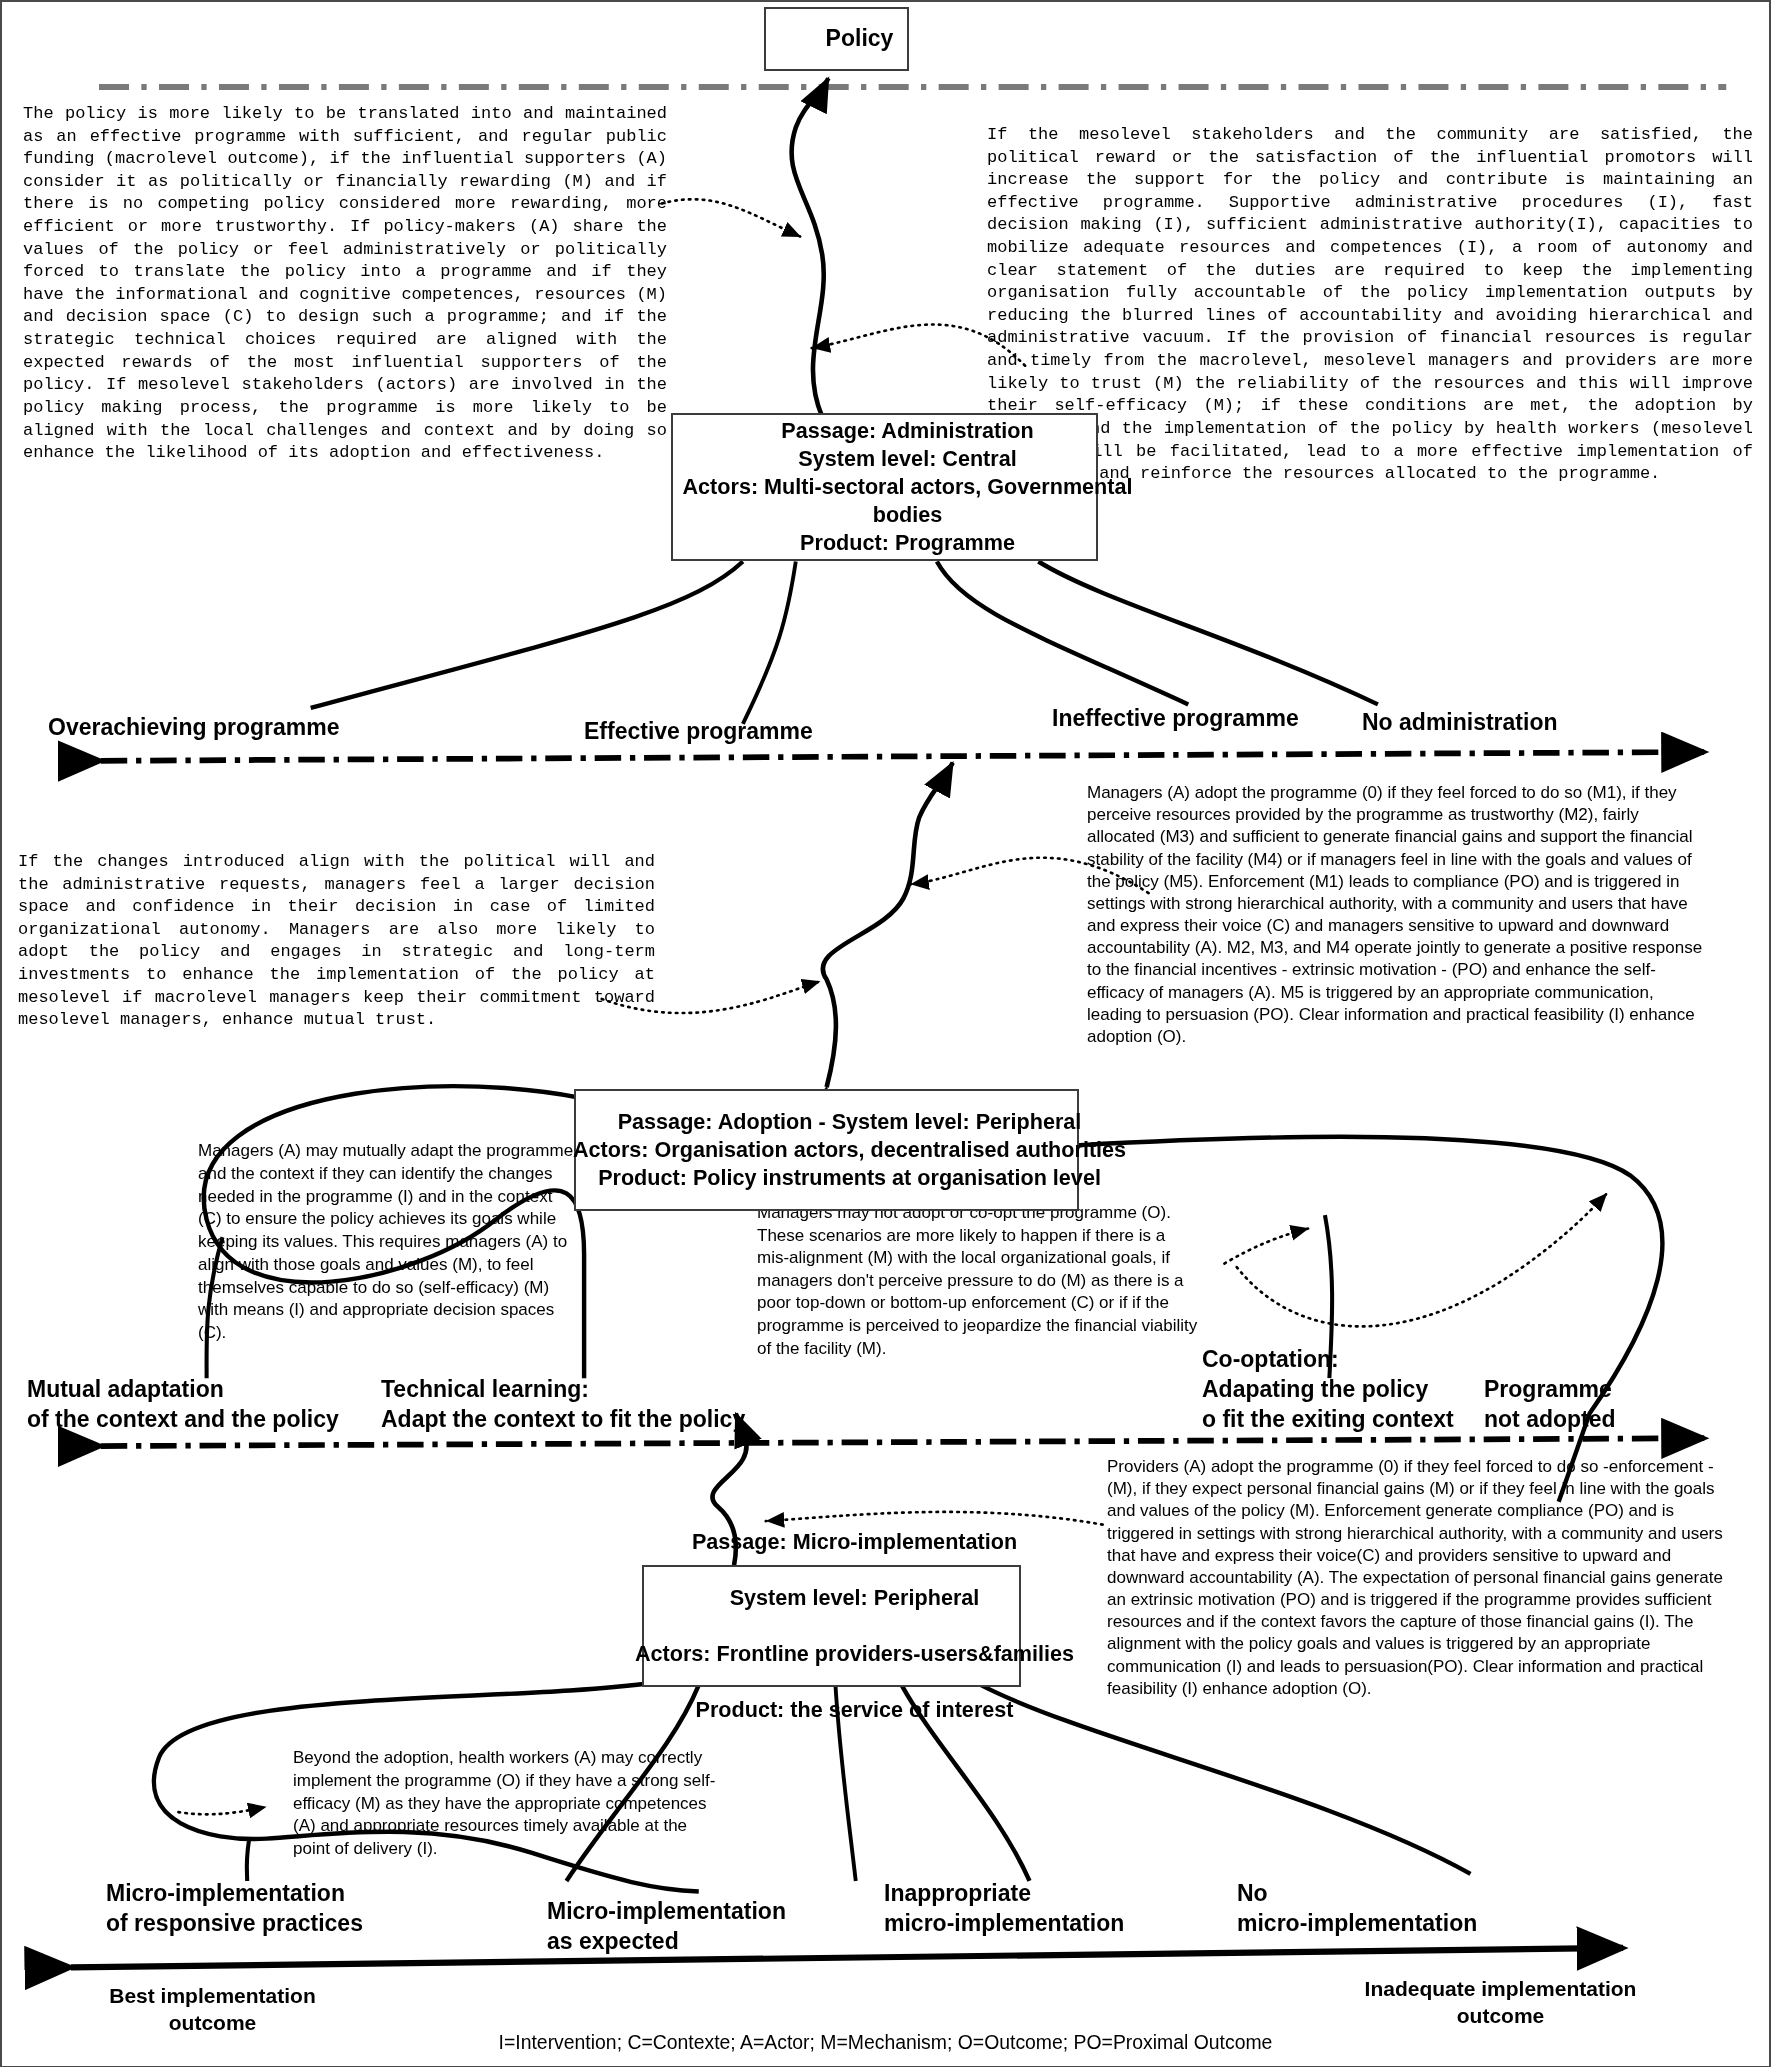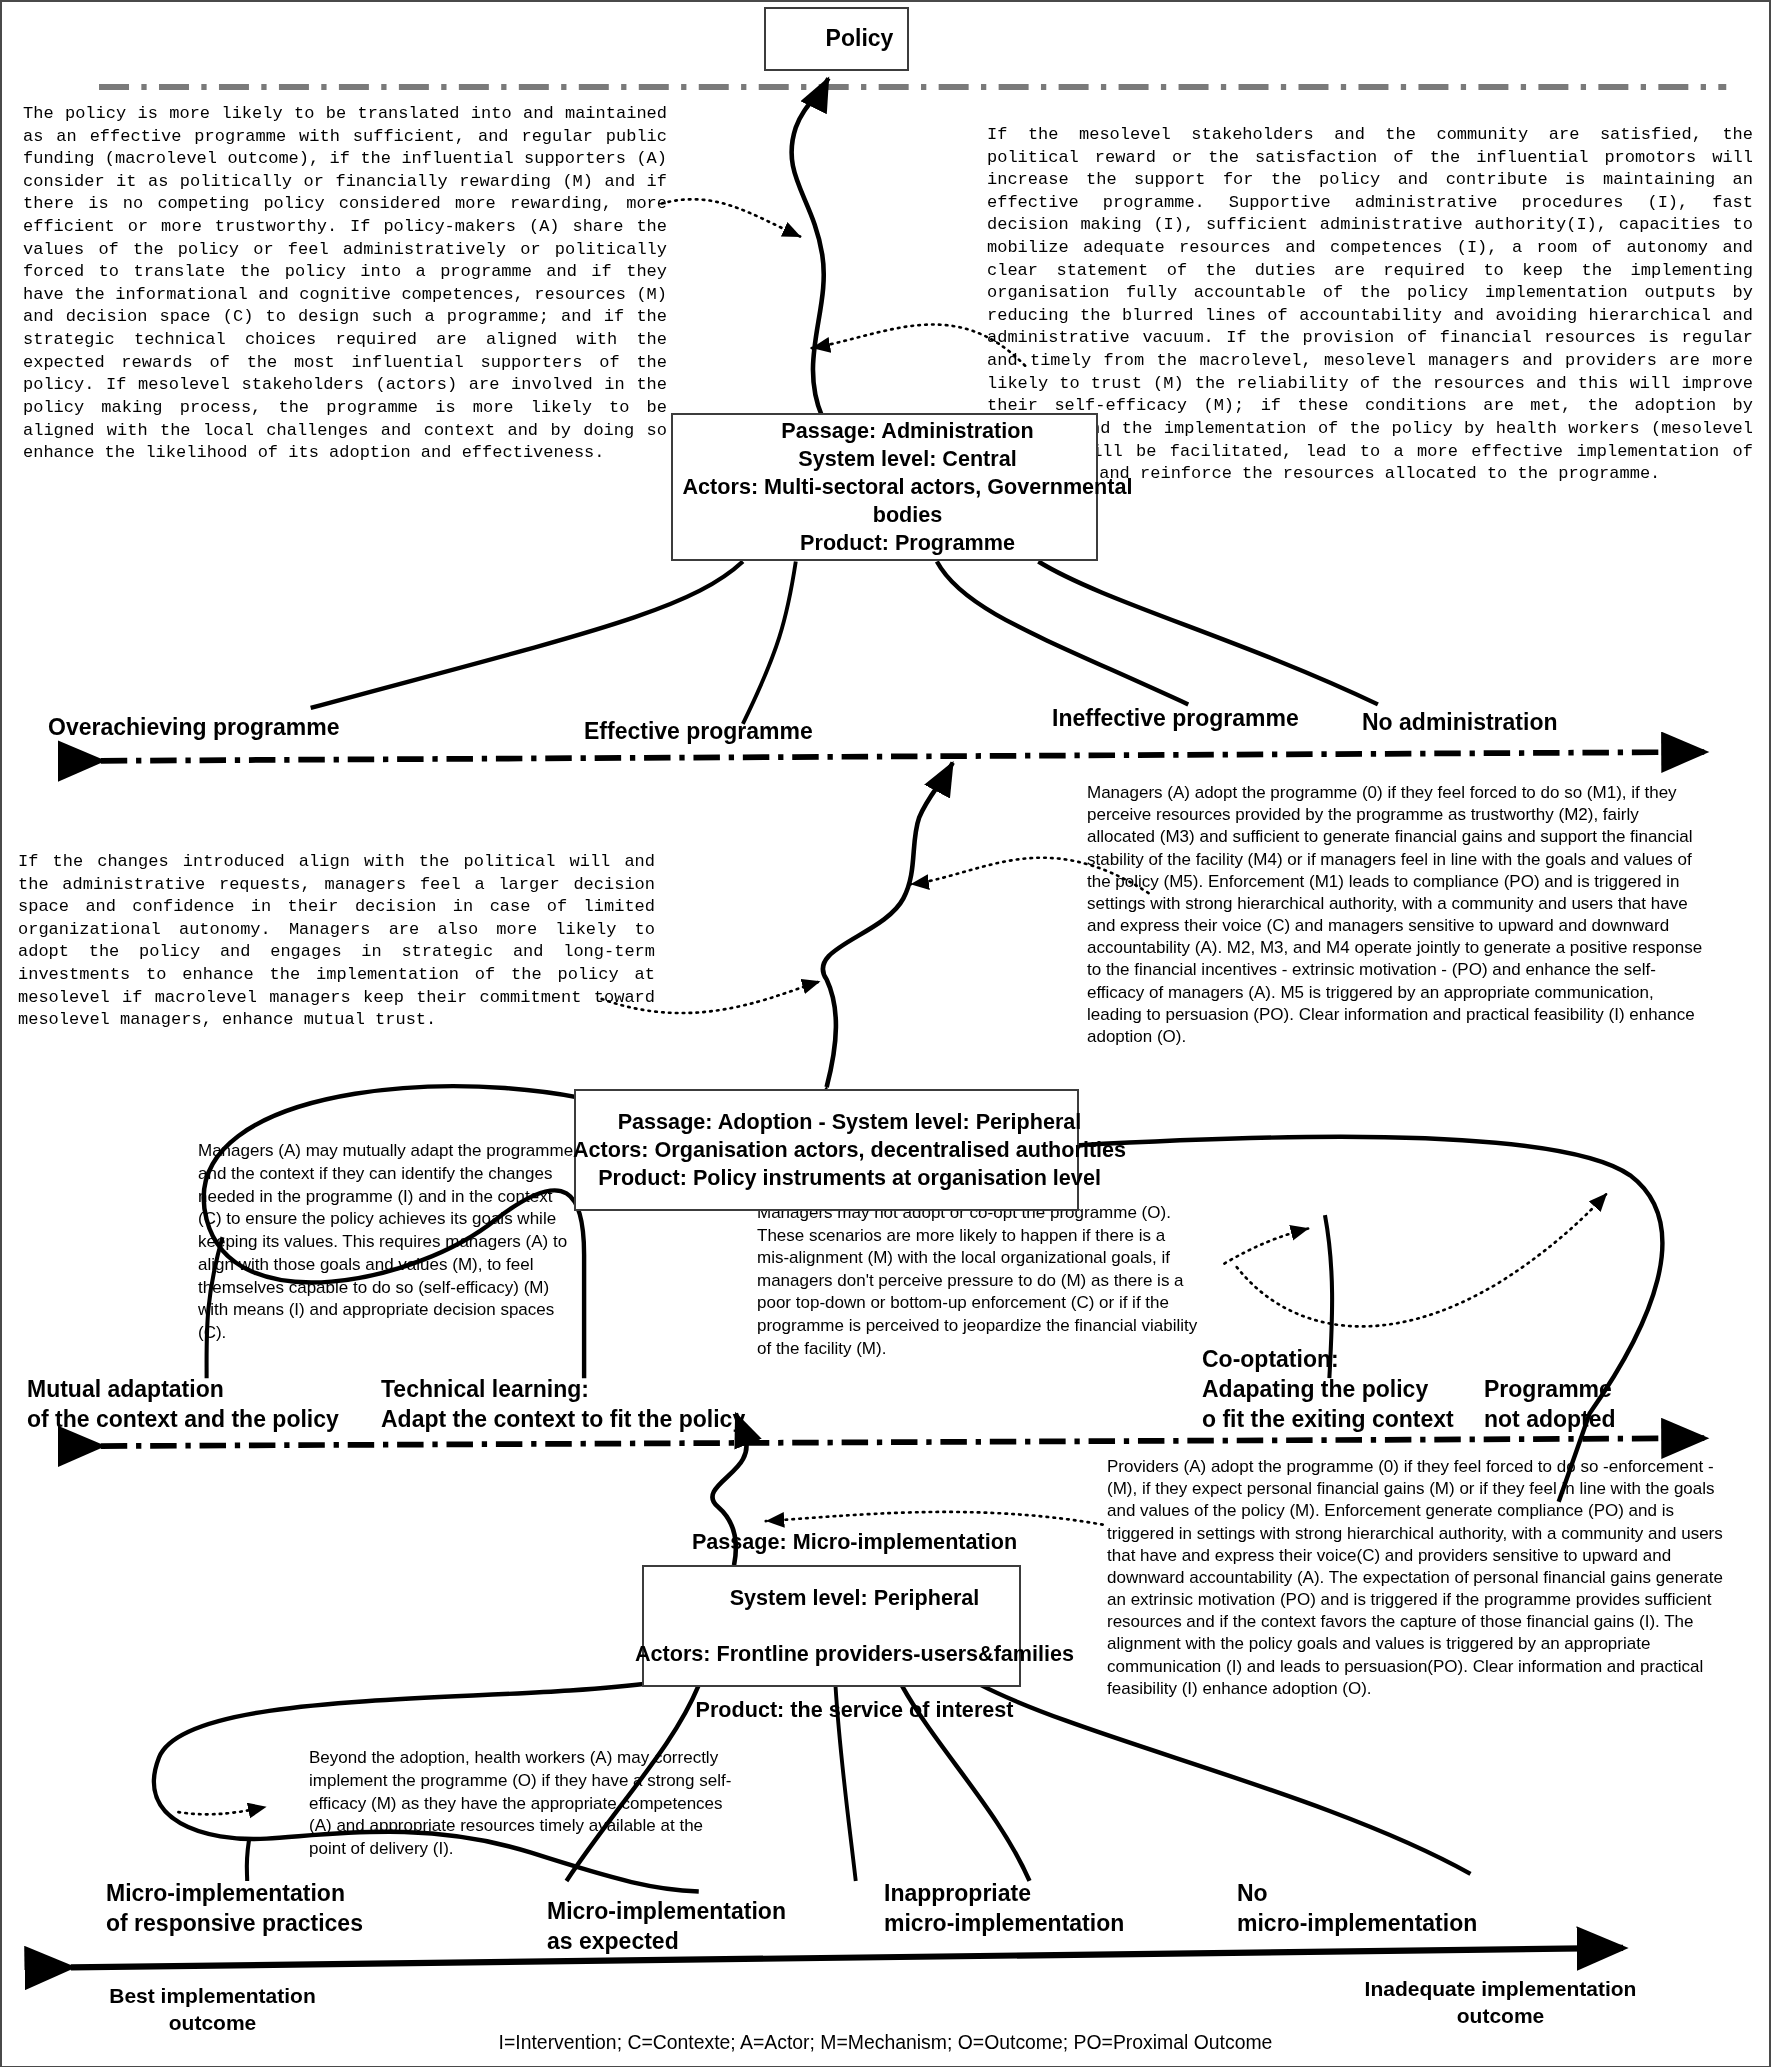--- a/index.html
+++ b/index.html
@@ -232,21 +232,21 @@
   <div class="para just" style="left:16px; top:849px; width:637px;">If the changes introduced align with the political will and the administrative requests, managers feel a larger decision space and confidence in their decision in case of limited organizational autonomy. Managers are also more likely to adopt the policy and engages in strategic and long-term investments to enhance the implementation of the policy at mesolevel if macrolevel managers keep their commitment toward mesolevel managers, enhance mutual trust.</div>
 
   <div class="para" style="left:1085px; top:780px; width:618px; line-height:1.305;">Managers (A) adopt the programme (0) if they feel forced to do so (M1), if they perceive resources provided by the programme as trustworthy (M2), fairly allocated (M3) and sufficient to generate financial gains and support the financial stability of the facility (M4) or if managers feel in line with the goals and values of the policy (M5). Enforcement (M1) leads to compliance (PO) and is triggered in settings with strong hierarchical authority, with a community and users that have and express their voice (C) and managers sensitive to upward and downward accountability (A). M2, M3, and M4 operate jointly to generate a positive response to the financial incentives - extrinsic motivation - (PO) and enhance the self-efficacy of managers (A). M5 is triggered by an appropriate communication, leading to persuasion (PO). Clear information and practical feasibility (I) enhance adoption (O).</div>
 
   <div class="para" style="left:196px; top:1138px; width:379px; line-height:1.34;">Managers (A) may mutually adapt the programme and the context if they can identify the changes needed in the programme (I) and in the context (C) to ensure the policy achieves its goals while keeping its values. This requires managers (A) to align with those goals and values (M), to feel themselves capable to do so (self-efficacy) (M) with means (I) and appropriate decision spaces (C).</div>
 
   <div class="para" style="left:755px; top:1200px; width:441px; line-height:1.33;">Managers may not adopt or co-opt the programme (O). These scenarios are more likely to happen if there is a mis-alignment (M) with the local organizational goals, if managers don't perceive pressure to do (M) as there is a poor top-down or bottom-up enforcement (C) or if if the programme is perceived to jeopardize the financial viability of the facility (M).</div>
 
   <div class="para" style="left:1105px; top:1454px; width:626px; line-height:1.305;">Providers (A) adopt the programme (0) if they feel forced to do so -enforcement - (M), if they expect personal financial gains (M) or if they feel in line with the goals and values of the policy (M). Enforcement generate compliance (PO) and is triggered in settings with strong hierarchical authority, with a community and users that have and express their voice(C) and providers sensitive to upward and downward accountability (A). The expectation of personal financial gains generate an extrinsic motivation (PO) and is triggered if the programme provides sufficient resources and if the context favors the capture of those financial gains (I). The alignment with the policy goals and values is triggered by an appropriate communication (I) and leads to persuasion(PO). Clear information and practical feasibility (I) enhance adoption (O).</div>
 
-  <div class="para" style="left:307px; top:1745px; width:432px; line-height:1.34;">Beyond the adoption, health workers (A) may correctly implement the programme (O) if they have a strong self-efficacy (M) as they have the appropriate competences (A) and appropriate resources timely available at the point of delivery (I).</div>
+  <div class="para" style="left:291px; top:1745px; width:432px; line-height:1.34;">Beyond the adoption, health workers (A) may correctly implement the programme (O) if they have a strong self-efficacy (M) as they have the appropriate competences (A) and appropriate resources timely available at the point of delivery (I).</div>
 
   <div class="outcome-label" style="left:46px; top:711px; width:318px;">
     <span>Overachieving programme</span>
   </div>
   <div class="outcome-label" style="left:582px; top:715px; width:282px;">
     <span>Effective programme</span>
   </div>
   <div class="outcome-label" style="left:1050px; top:702px; width:291px;">
     <span>Ineffective programme</span>
   </div>

